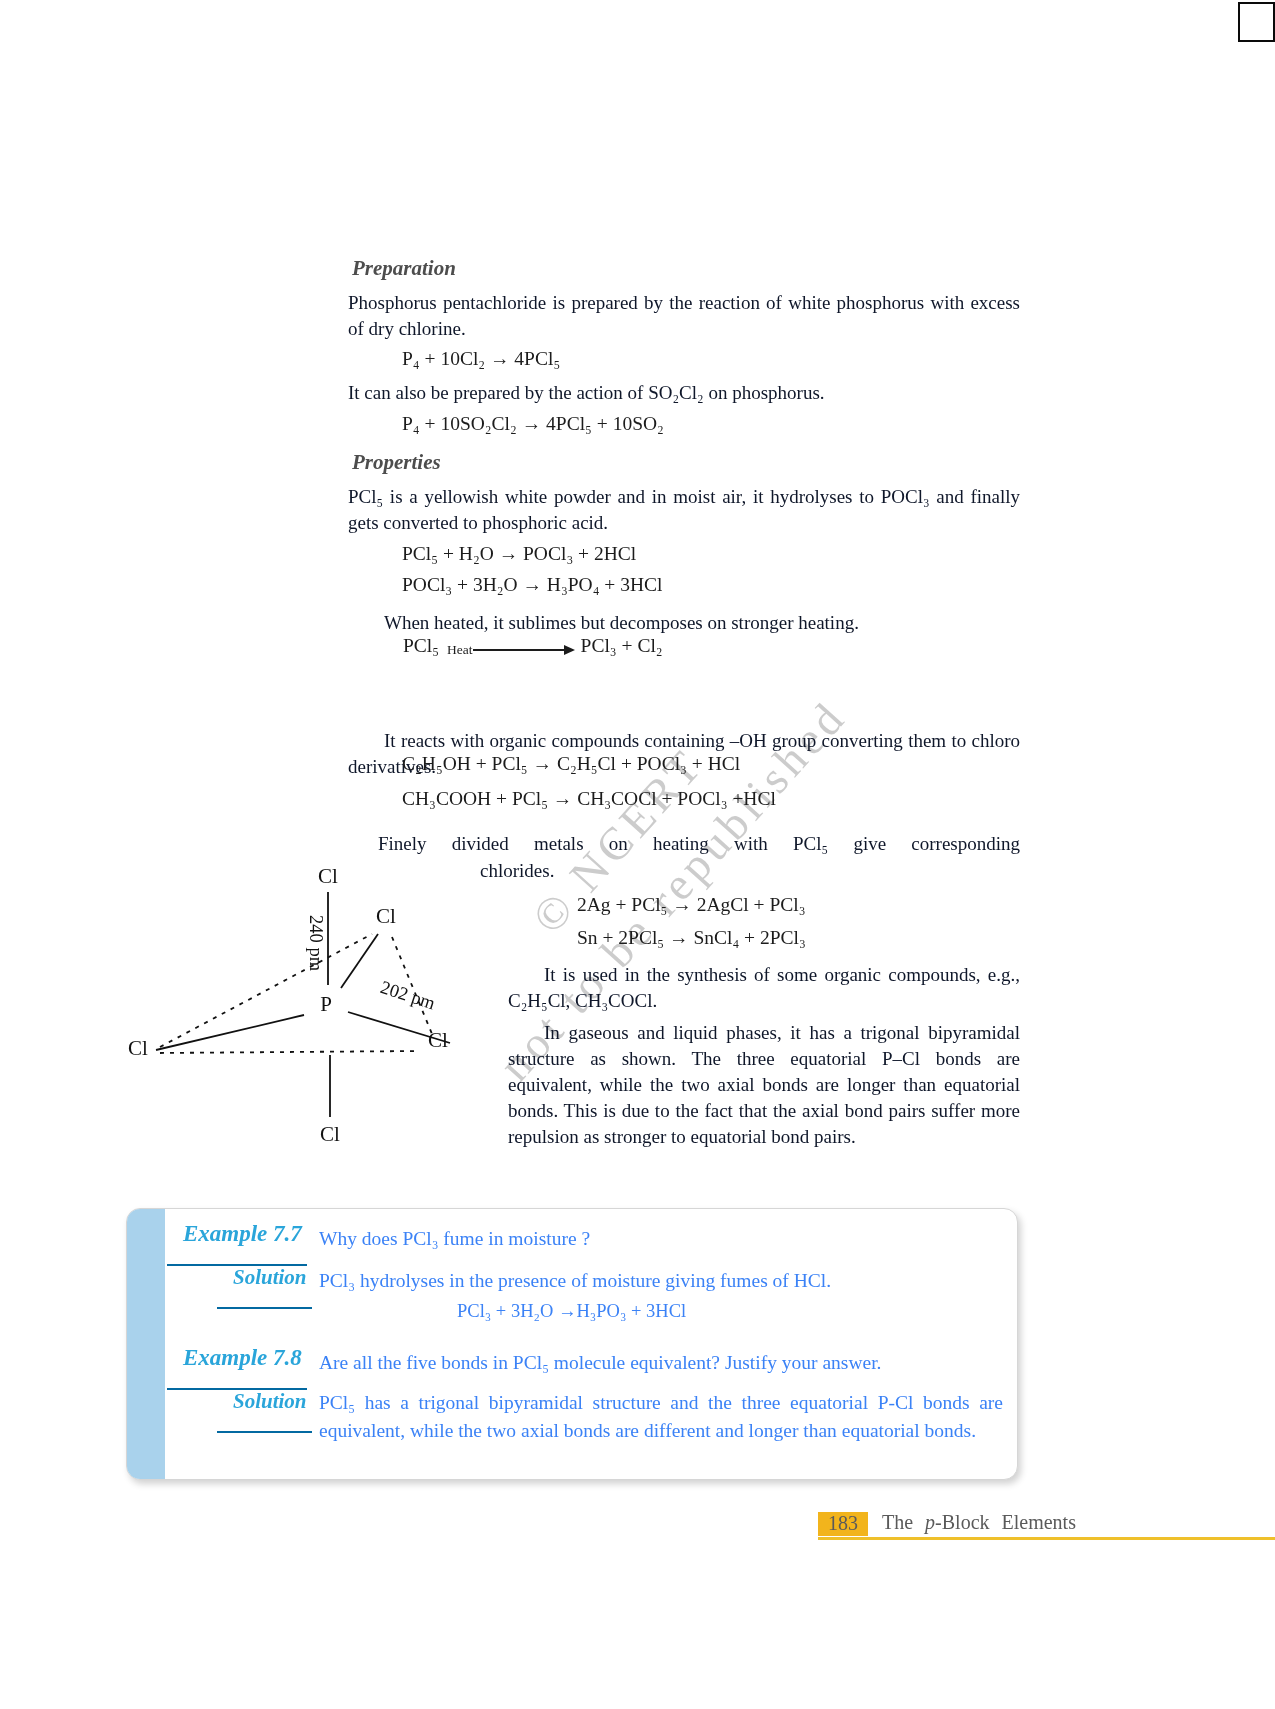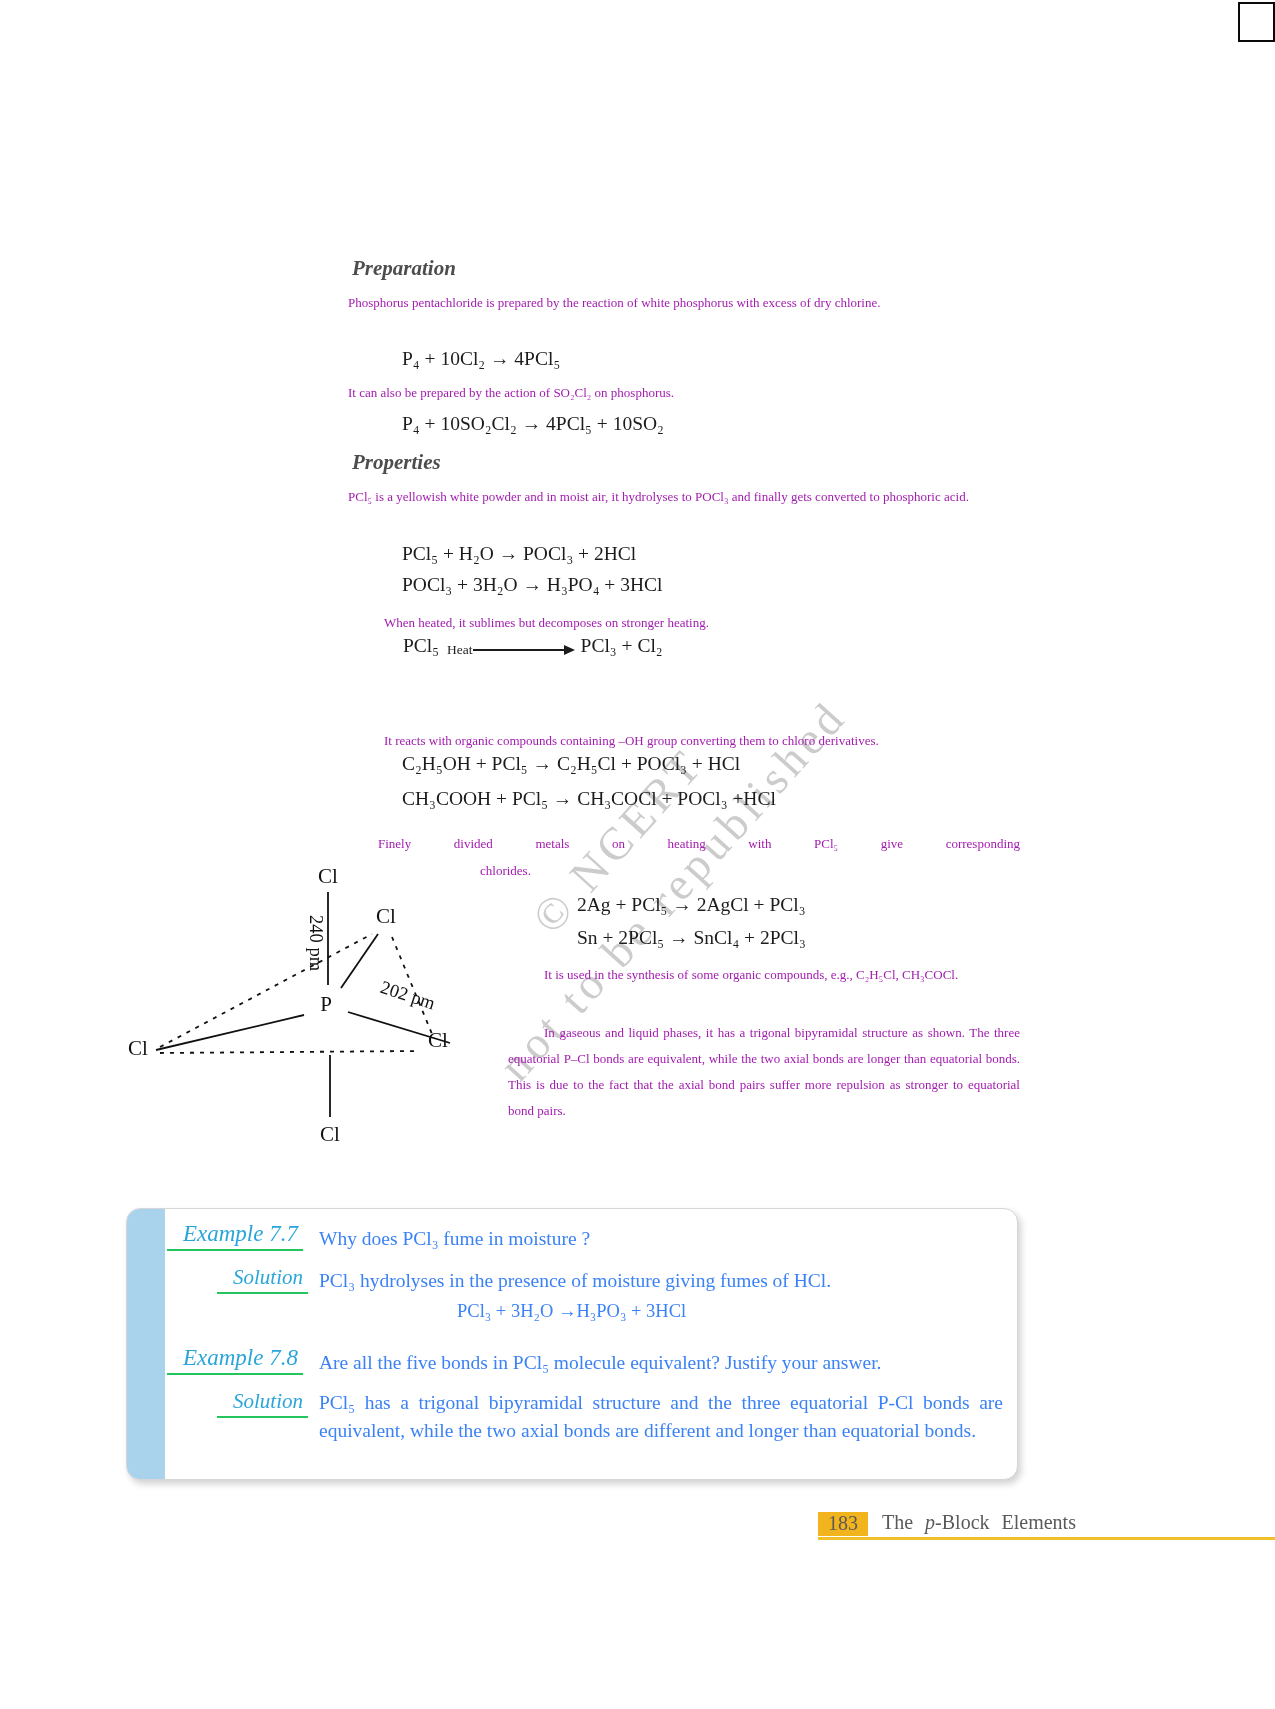--- a/index.html
+++ b/index.html
@@ -1,21 +1,21 @@
 <!DOCTYPE html>
 <html><head>
 <meta charset="utf-8">
 <style>
   html,body{margin:0;padding:0;background:#ffffff;}
   #page{
     position:relative;width:1275px;height:1709px;background:#ffffff;overflow:hidden;
     font-family:"Liberation Serif","DejaVu Serif",serif;color:#1c1c1c;
   }
   .abs{position:absolute;}
-  .body-text{font-size:13px;line-height:26px;color:#a21caf;z-index:2;}
+  .body-text{font-size:19px;line-height:26px;color:#0f172a;z-index:2;}
   .just{text-align:justify;}
   .heading{font-size:21px;font-weight:bold;font-style:italic;color:#4d4d4d;z-index:2;}
   .equation{font-size:19.5px;line-height:24px;white-space:nowrap;z-index:2;}
   
   .heat-eq{display:flex;align-items:center;gap:8px;z-index:2;}
   .heat-arrow{display:flex;align-items:center;position:relative;top:3px;}
   .heat-label{font-size:13.5px;line-height:15px;color:#1c1c1c;}
   .arrow-shaft{width:100px;height:1.6px;background:#1c1c1c;position:relative;margin-top:2px;}
   .arrow-shaft::after{content:"";position:absolute;right:-2px;top:-4.2px;width:0;height:0;
     border-left:11px solid #1c1c1c;border-top:5px solid transparent;border-bottom:5px solid transparent;}
@@ -36,22 +36,22 @@
   #example-box{
     left:126px;top:1208px;width:890px;height:270px;background:#ffffff;
     border:1px solid #d6d6d6;border-radius:14px;
     box-shadow:3px 4px 7px rgba(0,0,0,0.18);z-index:3;
   }
   #example-bar{
     position:absolute;left:0;top:0;width:38px;height:100%;
     background:#a9d2ec;border-radius:13px 0 0 13px;
   }
   .ex-label{
-    position:absolute;font-style:italic;font-weight:normal;color:#2aa5da;
-    border-bottom:2px solid #22c55e;padding:0 5px 2px 16px;white-space:nowrap;
+    position:absolute;font-style:italic;font-weight:bold;color:#2aa5da;
+    border-bottom:2px solid #0369a1;padding:0 5px 17px 16px;white-space:nowrap;
   }
   .ex-label.big{font-size:23px;}
   .ex-label.sol{font-size:21px;}
   .ex-text{position:absolute;font-size:19.5px;line-height:28px;color:#3b82f6;}
   
   #footer-pagenum{
     left:818px;top:1512px;height:24px;min-width:50px;background:#f2b41c;z-index:2;
     font-size:20px;color:#5a5a5a;text-align:center;padding:0 5px;box-sizing:border-box;
   }
   #footer-title{left:882px;top:1511px;font-size:20px;color:#5a5a5a;word-spacing:7px;z-index:2;white-space:nowrap;}

